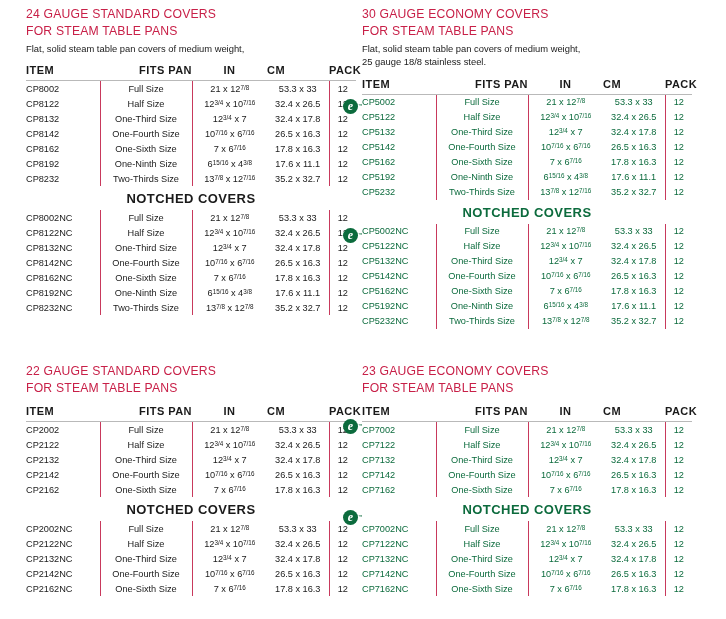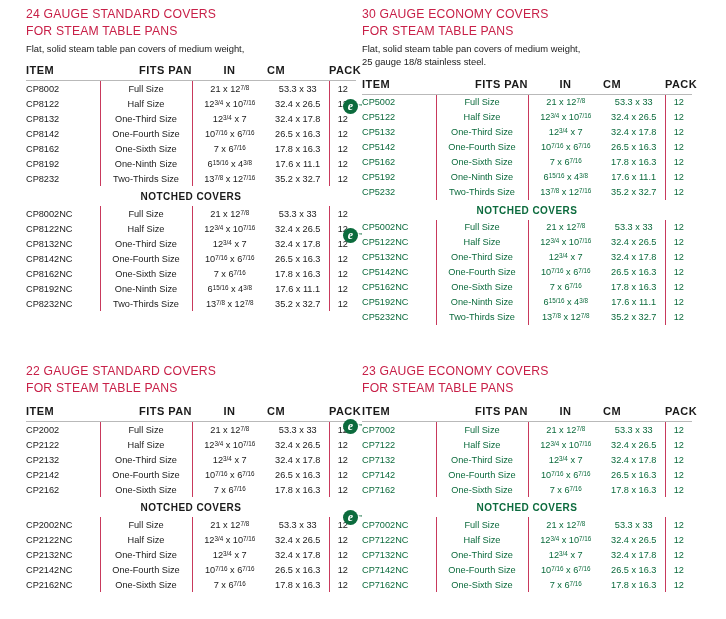--- a/index.html
+++ b/index.html
@@ -80,21 +80,21 @@
     white-space: nowrap;
   }
   td.d-item { text-align: left; padding-left: 1px; }
   td.d-fits { text-align: center; border-left: 1.6px solid #c8395c; }
   td.d-in   { text-align: center; border-left: 1.6px solid #c8395c; }
   td.d-cm   { text-align: center; }
   td.d-pack { text-align: center; border-left: 1.6px solid #c8395c; }
 
   tr.notched td {
     text-align: center;
-    font-size: 10px;
+    font-size: 13px;
     font-weight: bold;
     letter-spacing: 0.45px;
     border-left: none;
     padding: 5px 0 4px 0;
   }
 
   .green td { color: #0c6b3d; }
 
   sup.frac {
     font-size: 6.3px;

